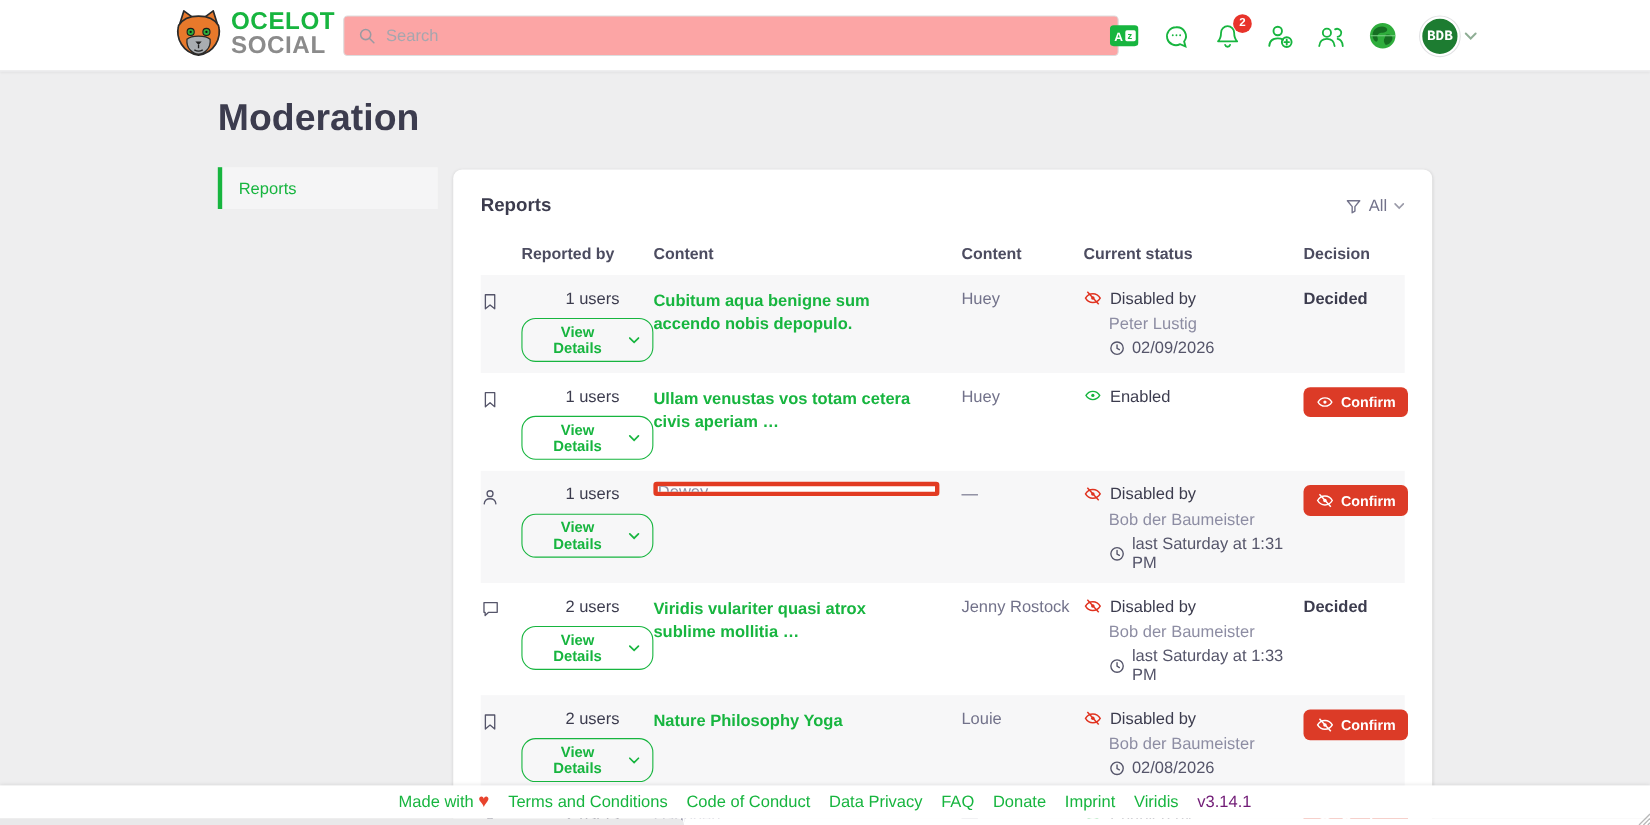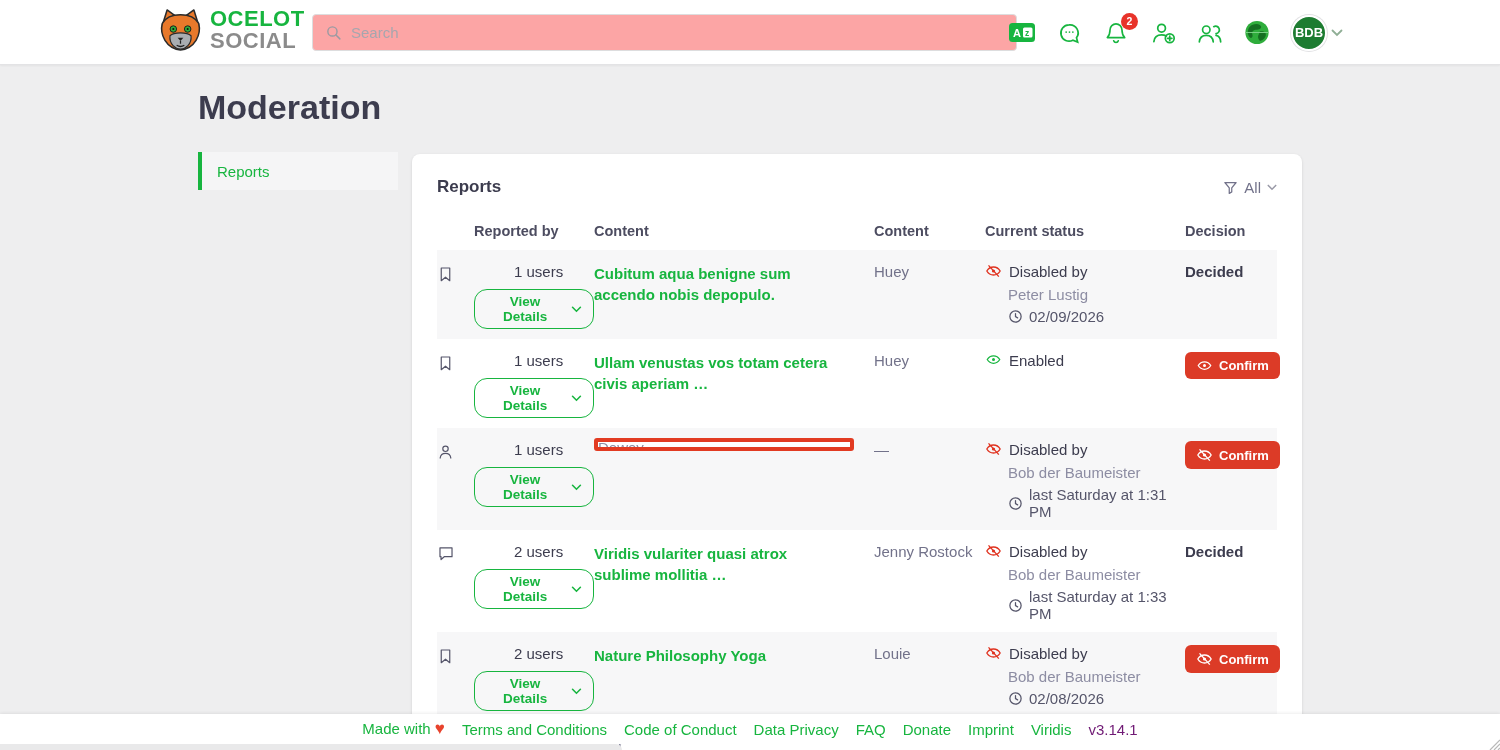--- a/index.html
+++ b/index.html
@@ -37,21 +37,21 @@
   .nav-ic { position:relative; width:26px; height:26px; display:flex; align-items:center; justify-content:center; color:#17b53f; cursor:pointer; }
   .badge {
     position:absolute; top:-7px; right:-9px; min-width:17px; height:17px; border-radius:9px;
     background:#e8332a; color:#fff; font-size:10.5px; font-weight:bold;
     display:flex; align-items:center; justify-content:center; padding:0 4px;
   }
   .avatar {
     width:36px; height:36px; border-radius:50%; background:#1d7c31;
     border:2px solid #fff; box-shadow:0 0 0 1px #e2e2e4;
     color:#fff; font-size:13px; font-weight:bold;
-    display:flex; align-items:center; justify-content:center; cursor:pointer;
+    display:flex; align-items:center; justify-content:center; cursor:pointer;font-family:Liberation Mono, monospace;
   }
   .av-wrap { display:flex; align-items:center; gap:4px; cursor:pointer; }
   
   .page-title { position:absolute; left:198px; top:88px; font-size:34px; font-weight:bold; color:#3c3c4e; }
   .sidebar { position:absolute; left:198px; top:152px; width:200px; }
   .side-item {
     height:38px; display:flex; align-items:center; padding-left:15px;
     border-left:4px solid #17b53f; background:#f5f5f6;
     color:#17b53f; font-size:15px; cursor:pointer;
   }

